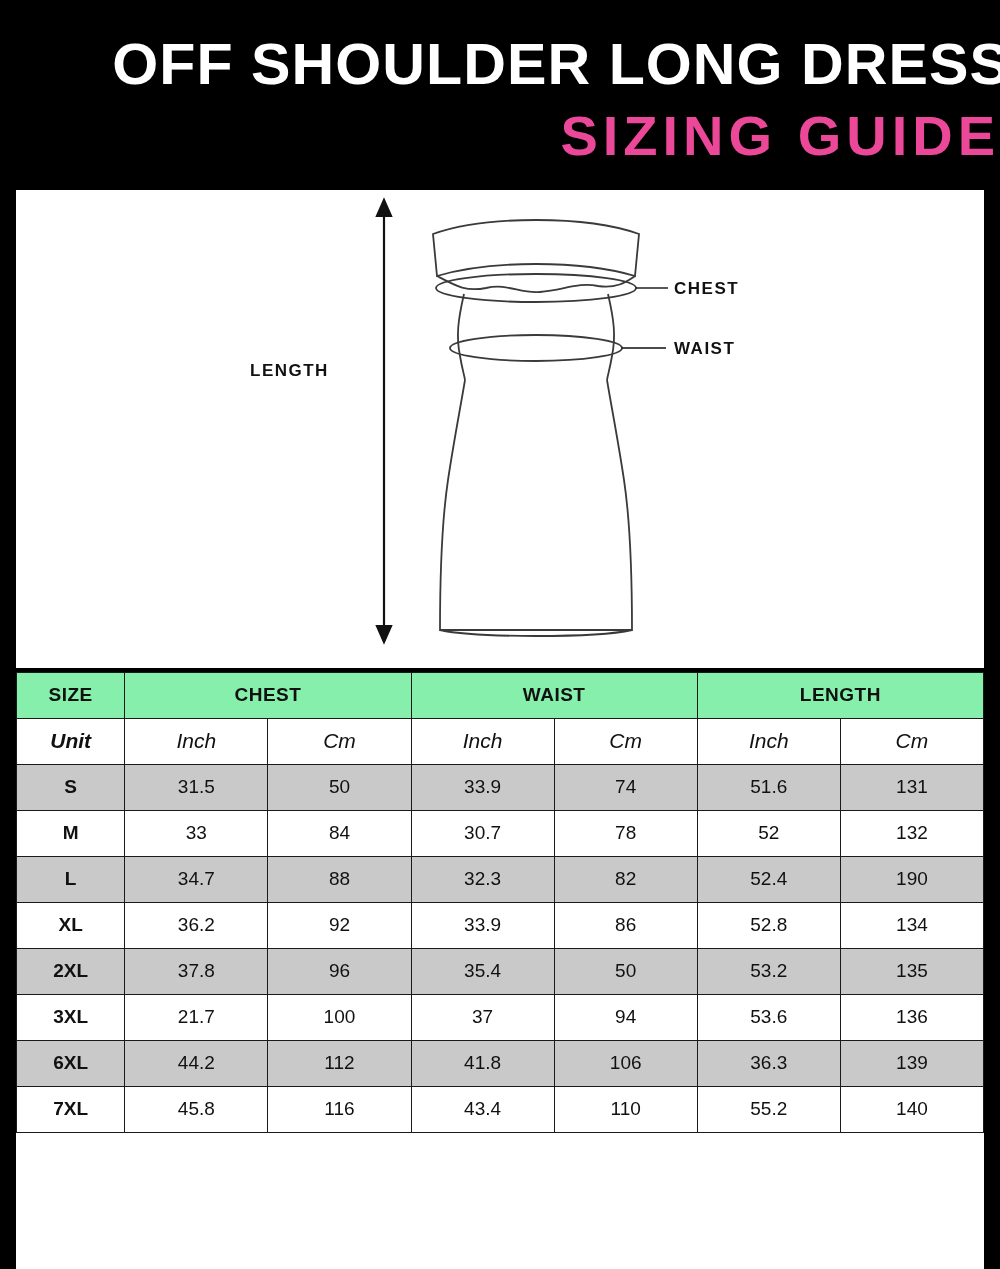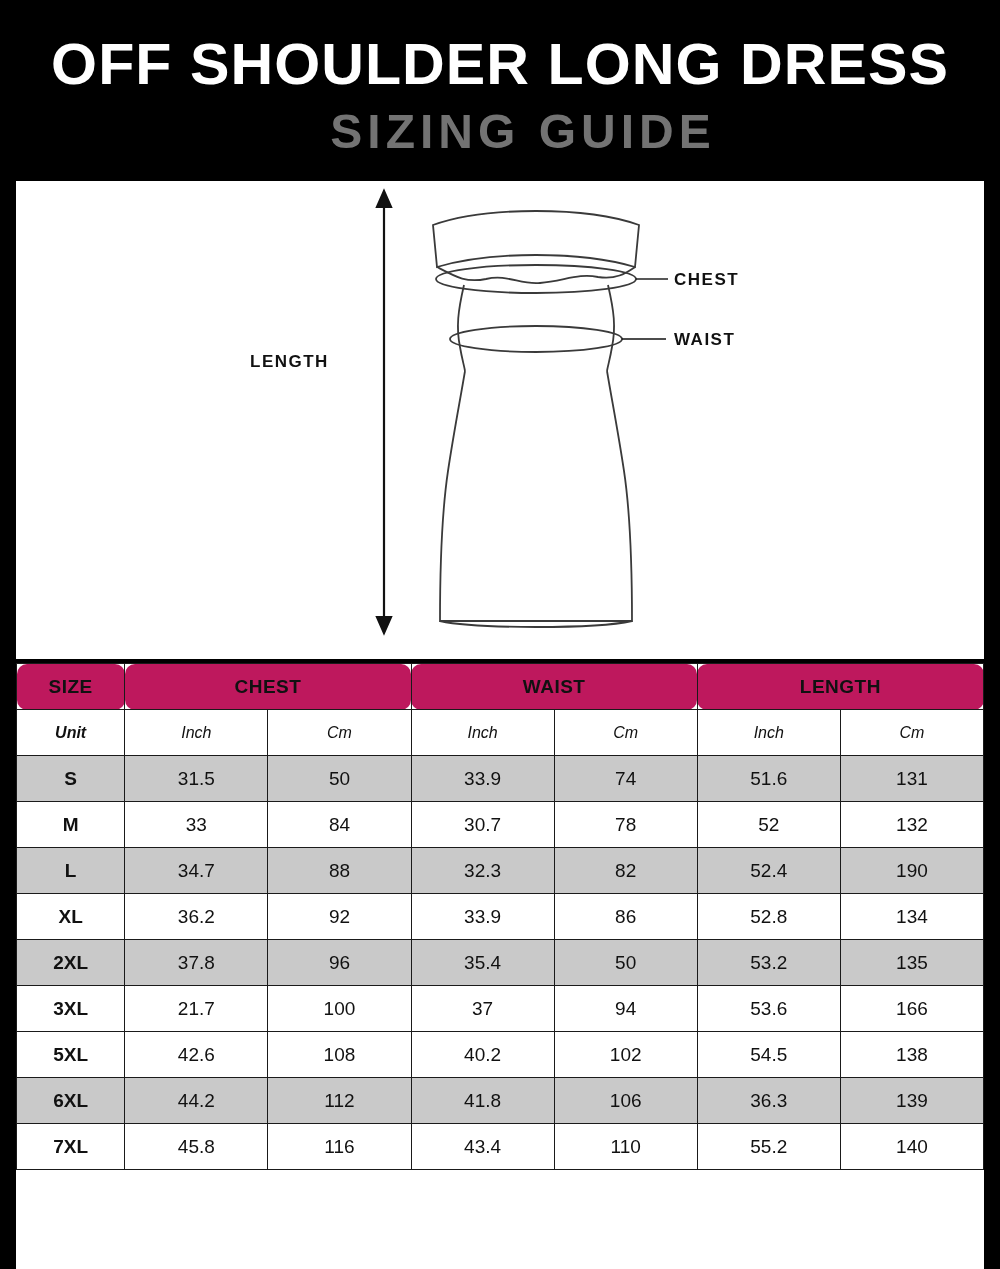--- a/index.html
+++ b/index.html
@@ -16,36 +16,36 @@
     position: relative;
     overflow: hidden;
     display: flex;
     flex-direction: column;
     align-items: center;
   }
   
   .header {
     width: 100%;
     padding-top: 34px;
-    text-align: center;
+    text-align: right;
   }
   .title {
     color: #ffffff;
     font-weight: bold;
     font-size: 58px;
     letter-spacing: 1px;
     line-height: 1.05;
     margin: 0;
     transform: scaleX(1.02);
     font-family: "Liberation Sans", sans-serif;
   }
   .subtitle {
-    color: #737373;
-    font-weight: bold;
-    font-size: 48px;
+    color: #ec4899;
+    font-weight: bold;
+    font-size: 56px;
     letter-spacing: 5px;
     line-height: 1.05;
     margin: 12px 0 0 0;
     padding-left: 46px;
     font-family: "Liberation Sans", sans-serif;
   }
   
   .illus-panel {
     width: 968px;
     height: 478px;
@@ -70,31 +70,30 @@
   table.size-table td {
     border: 1px solid #1a1a1a;
     text-align: center;
     font-size: 19px;
     color: #111111;
     height: 46px;
     padding: 0 2px;
     font-family: "Liberation Sans", sans-serif;
   }
   thead.group-head th {
-    background: #be185d;
+    background: #86efac;
     font-weight: bold;
     font-size: 19px;
     letter-spacing: 0.5px;
     height: 46px;
-    border-radius: 10px;
   }
   tr.unit-row td {
     background: #ffffff;
     font-style: italic;
-    font-size: 16px;
+    font-size: 21px;
   }
   tr.unit-row td.unit-label {
     font-weight: bold;
     font-style: italic;
   }
   tr.shade td { background: #c9c9c9; }
   tr.plain td { background: #ffffff; }
   td.size-cell { font-weight: bold; }
   col.c-size { width: 11.2%; }
   col.c-val  { width: 14.8%; }
@@ -221,30 +220,21 @@
           <td>53.2</td>
           <td>135</td>
         </tr>
         <tr class="plain">
           <td class="size-cell">3XL</td>
           <td>21.7</td>
           <td>100</td>
           <td>37</td>
           <td>94</td>
           <td>53.6</td>
-          <td>166</td>
-        </tr>
-        <tr class="plain">
-          <td class="size-cell">5XL</td>
-          <td>42.6</td>
-          <td>108</td>
-          <td>40.2</td>
-          <td>102</td>
-          <td>54.5</td>
-          <td>138</td>
+          <td>136</td>
         </tr>
         <tr class="shade">
           <td class="size-cell">6XL</td>
           <td>44.2</td>
           <td>112</td>
           <td>41.8</td>
           <td>106</td>
           <td>36.3</td>
           <td>139</td>
         </tr>

